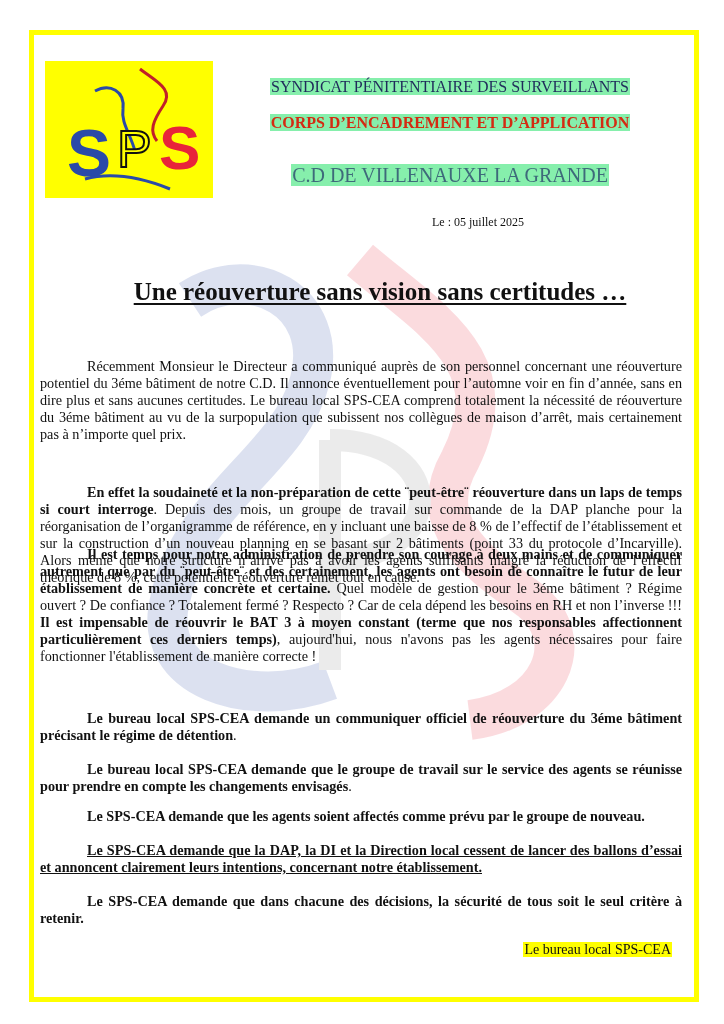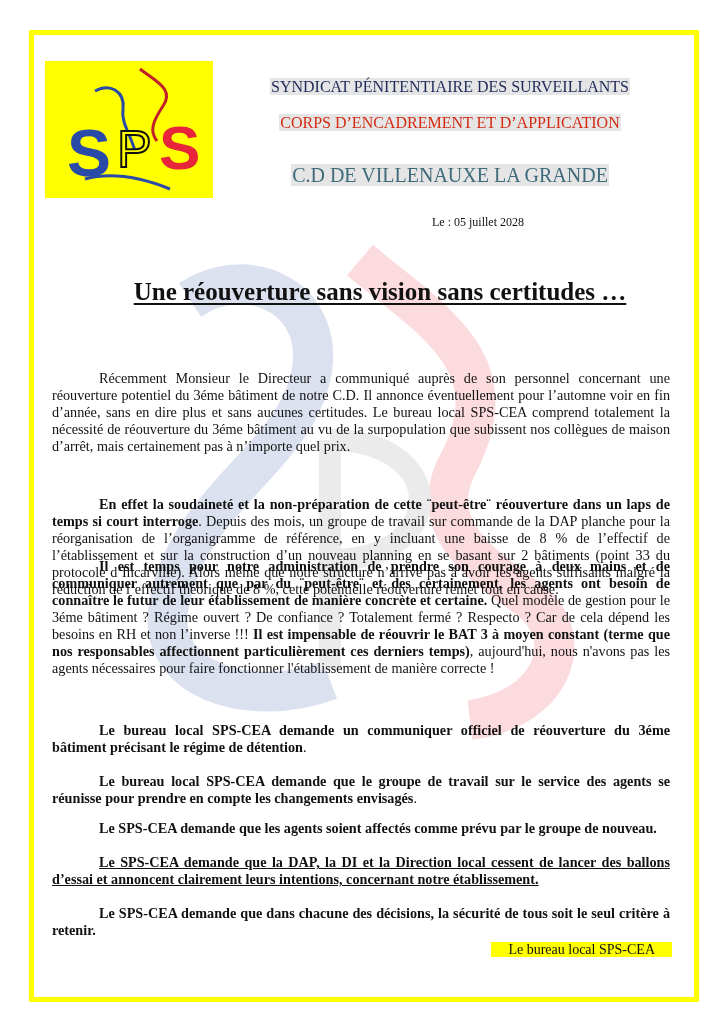--- a/index.html
+++ b/index.html
@@ -1,40 +1,40 @@
 <!DOCTYPE html>
 <html><head>
 <meta charset="utf-8">
 <style>
   html, body { margin: 0; padding: 0; background: #ffffff; }
   body { width: 724px; height: 1024px; position: relative; overflow: hidden; font-family: "Liberation Serif", serif; color: #111; }
   .frame { position: absolute; left: 29px; top: 30px; width: 660px; height: 962px; border: 5px solid #ffff00; box-sizing: content-box; }
   .logo { position: absolute; left: 45px; top: 61px; width: 168px; height: 137px; background: #ffff00; }
   .logo svg { width: 100%; height: 100%; display: block; }
   .hdr { position: absolute; left: 230px; width: 440px; text-align: center; font-size: 16px; }
-  .hdr span { background: #e5e5e5; padding: 0 1px; }
+  .hdr span { background: #86efac; padding: 0 1px; }
   .hdr1 { top: 78px; color: #1f2a5a; }
-  .hdr2 { top: 114px; color: #d42a12; }
+  .hdr2 { top: 114px; color: #d42a12; font-weight: bold; }
   .hdr3 { top: 164px; font-size: 20px; color: #3e6a7a; }
   .date { position: absolute; left: 432px; top: 215px; font-size: 12px; }
   .title { position: absolute; left: 18px; width: 724px; top: 278px; text-align: center; font-size: 25px; font-weight: bold; text-decoration: underline; text-decoration-thickness: 2px; text-underline-offset: 3px; }
   .watermark { position: absolute; left: 130px; top: 240px; width: 480px; height: 520px; opacity: 0.16; pointer-events: none; }
   .body { position: absolute; left: 40px; width: 642px; font-size: 14.2px; line-height: 17px; text-align: justify; }
-  .body p { margin: 12px; text-indent: 47px; }
+  .body p { margin: 0; text-indent: 47px; }
   .p1 { top: 358px; }
   .p2 { top: 484px; }
   .p3 { top: 546px; }
   .p4 { top: 710px; }
   .p5 { top: 761px; }
   .p6 { top: 808px; }
   .p7 { top: 842px; text-decoration: underline; }
   .p8 { top: 893px; }
   b { font-weight: bold; }
   .sig { position: absolute; right: 52px; top: 942px; font-size: 14px; }
-  .sig span { background: #ffff00; padding: 0 17px; margin-left: 16px; }
+  .sig span { background: #ffff00; padding: 0 1px; margin-left: 16px; }
 </style>
 </head>
 <body>
 
 <div class="frame"></div>
 
 <svg class="watermark" viewBox="0 0 480 520">
   <path d="M230 20 C 300 80, 380 120, 330 220 C 290 290, 360 330, 400 360 C 450 400, 420 470, 340 480" stroke="#e8243a" stroke-width="40" fill="none"></path>
   <path d="M60 60 C 120 20, 200 60, 180 140 C 160 220, 60 260, 40 360 C 20 440, 120 470, 200 440" stroke="#2a4aa8" stroke-width="40" fill="none"></path>
   <path d="M200 200 L 200 430 M 200 200 C 320 200, 320 320, 200 320" stroke="#888" stroke-width="22" fill="none"></path>
@@ -49,21 +49,21 @@
     <text x="72" y="106" font-family="Liberation Sans, sans-serif" font-size="52" fill="#ffff00" stroke="#111" stroke-width="2">P</text>
     <text x="114" y="108" font-family="Liberation Sans, sans-serif" font-weight="bold" font-size="62" fill="#e8243a">S</text>
     <path d="M40 118 C 70 110, 100 118, 125 128" stroke="#2a4aa8" stroke-width="3" fill="none"></path>
   </svg>
 </div>
 
 <div class="hdr hdr1"><span>SYNDICAT PÉNITENTIAIRE DES SURVEILLANTS</span></div>
 <div class="hdr hdr2"><span>CORPS D’ENCADREMENT ET D’APPLICATION</span></div>
 <div class="hdr hdr3"><span>C.D DE VILLENAUXE LA GRANDE</span></div>
 
-<div class="date">Le : 05 juillet 2028</div>
+<div class="date">Le : 05 juillet 2025</div>
 
 <div class="title">Une réouverture sans vision sans certitudes …</div>
 
 <div class="body p1">
     <p>Récemment Monsieur le Directeur a communiqué auprès de son personnel concernant une réouverture potentiel du 3éme bâtiment de notre C.D. Il annonce éventuellement pour l’automne voir en fin d’année, sans en dire plus et sans aucunes certitudes. Le bureau local SPS-CEA comprend totalement la nécessité de réouverture du 3éme bâtiment au vu de la surpopulation que subissent nos collègues de maison d’arrêt, mais certainement pas à n’importe quel prix.</p>
   </div>
 
 <div class="body p2">
     <p><b>En effet la soudaineté et la non-préparation de cette ¨peut-être¨ réouverture dans un laps de temps si court interroge</b><span>. Depuis des mois, un groupe de travail sur commande de la DAP planche pour la réorganisation de l’organigramme de référence, en y incluant une baisse de 8 % de l’effectif de l’établissement et sur la construction d’un nouveau planning en se basant sur 2 bâtiments (point 33 du protocole d’Incarville). Alors même que notre structure n’arrive pas à avoir les agents suffisants malgré la réduction de l’effectif théorique de 8 %, cette potentielle réouverture remet tout en cause.</span></p>
   </div>

